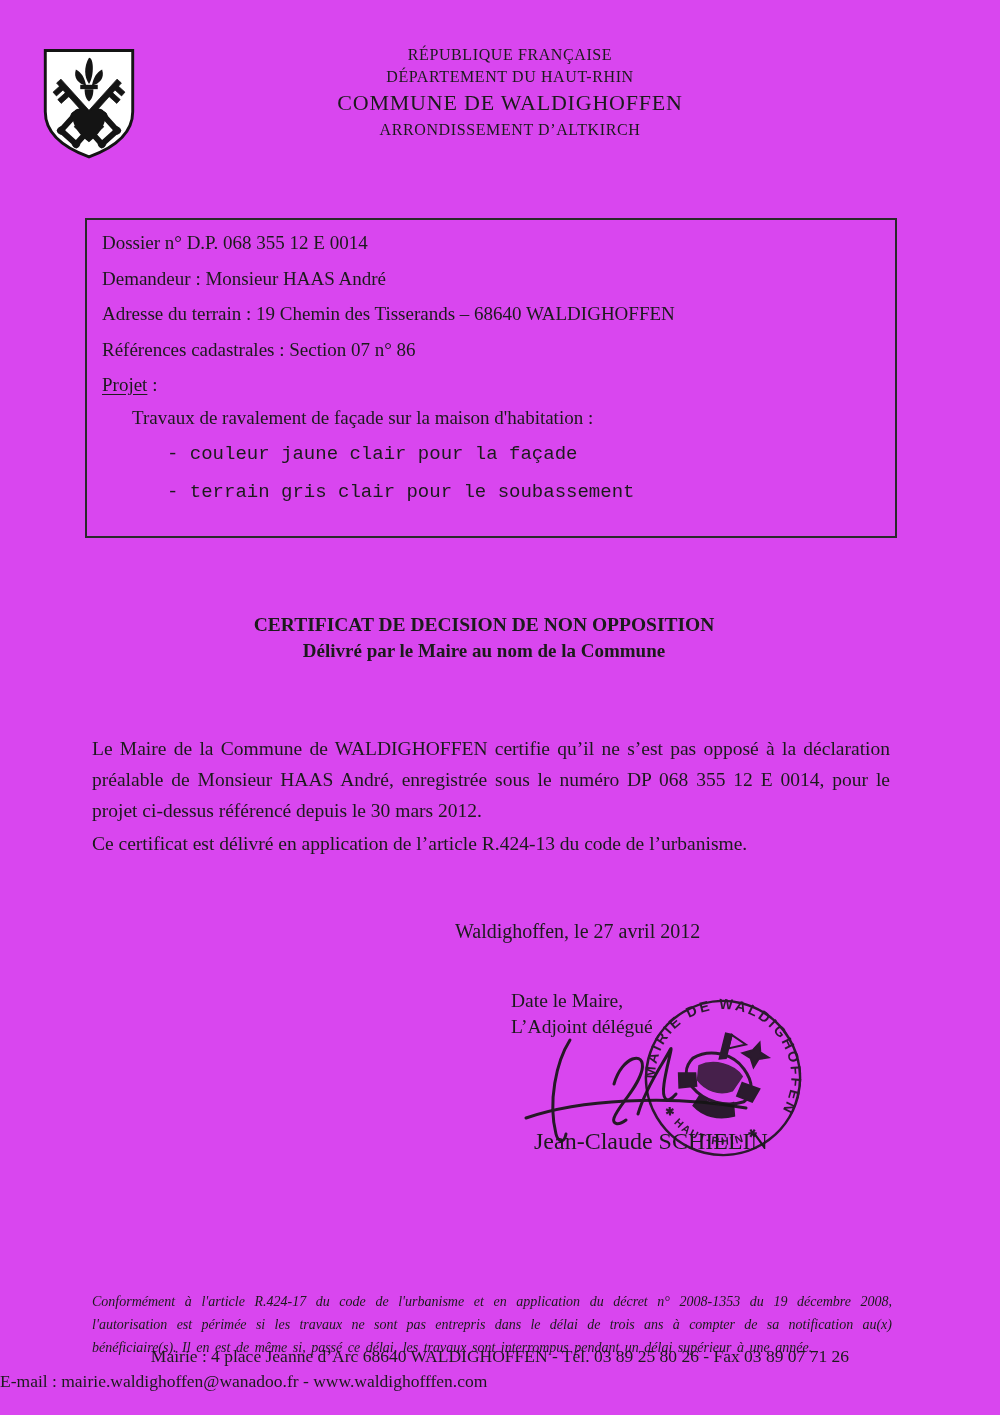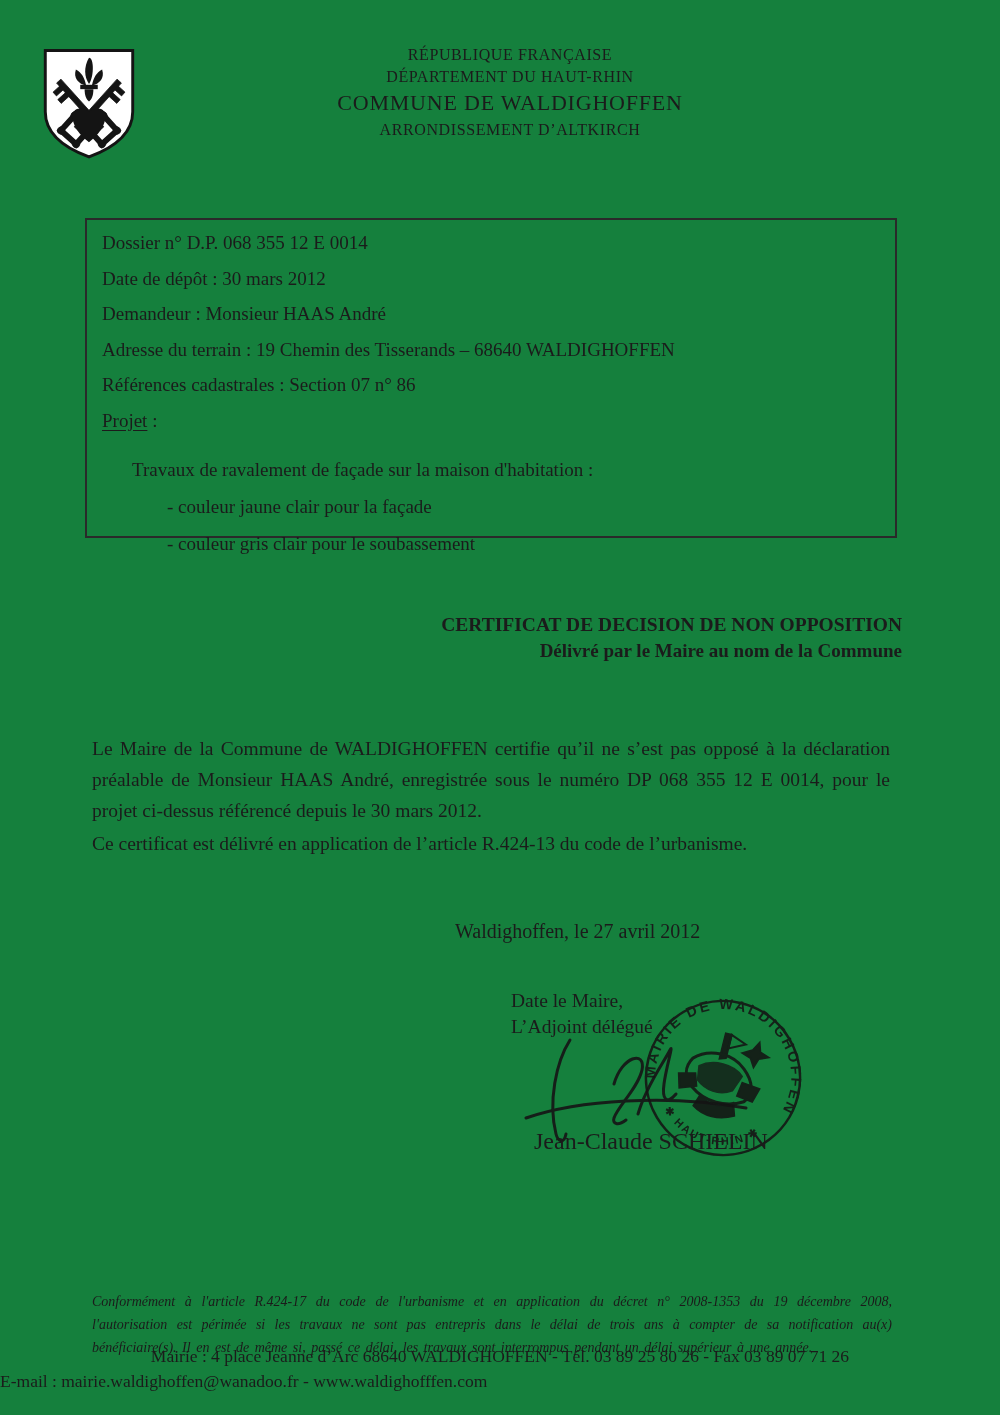--- a/index.html
+++ b/index.html
@@ -1,43 +1,43 @@
 <!DOCTYPE html>
 <html><head>
 <meta charset="utf-8">
 <style>
   html,body{margin:0;padding:0;background:#e8e8e8;}
   .page{
     position:relative;
     width:1000px;height:1415px;
     margin:0 auto;
-    background:#15803d;
+    background:#d946ef;
     font-family:"Liberation Serif", serif;
     color:#1b1b1b;
     overflow:hidden;
   }
   
   .crest{position:absolute;left:38px;top:44px;width:102px;height:118px;}
   .header-text{position:absolute;left:110px;top:44px;width:800px;text-align:center;line-height:1.35;}
   .hdr-sm{font-size:16px;letter-spacing:0.6px;}
   .hdr-lg{font-size:22px;letter-spacing:0.8px;margin:1px 0;text-align:center;}
   
   .dossier-box{
     position:absolute;left:85px;top:218px;width:778px;height:286px;
     border:2px solid #2a2a2a;
     padding:12px 15px 18px 15px;
     font-size:19px;
   }
   .dossier-row{margin-bottom:14.5px;line-height:21px;}
-  .projet-row{margin-bottom:28px;line-height:21px;font-family:Liberation Serif, serif;}
+  .projet-row{margin-bottom:12px;line-height:21px;font-family:Liberation Serif, serif;}
   .projet-label{text-decoration:underline;text-underline-offset:3px;}
   .travaux-row{margin:12px 0 16px 30px;line-height:21px;}
-  .couleur-row{margin:0 0 16.5px 65px;line-height:21px;}
+  .couleur-row{margin:0 0 16.5px 65px;line-height:21px;font-family:Liberation Mono, monospace;}
   
-  .cert-title{position:absolute;left:102px;top:612px;width:800px;text-align:right;font-weight:bold;line-height:26px;font-size:19.5px;}
+  .cert-title{position:absolute;left:84px;top:612px;width:800px;text-align:center;font-weight:bold;line-height:26px;font-size:19.5px;}
   .cert-title .t3{font-size:19px;}
   
   .para1{position:absolute;left:92px;top:733px;width:798px;font-size:19.5px;line-height:31px;text-align:justify;}
   .para2{position:absolute;left:92px;top:828px;width:798px;font-size:19.5px;line-height:31px;}
   .dateline{position:absolute;left:455px;top:920px;font-size:20px;}
   
   .sig-role{position:absolute;left:511px;top:988px;font-size:19.5px;line-height:26px;}
   .sig-name{position:absolute;left:510px;top:1128px;font-size:24px;margin-left:24px;}
   .sig-svg{position:absolute;left:518px;top:1022px;width:235px;height:125px;}
   .stamp-svg{position:absolute;left:634px;top:996px;width:178px;height:164px;}
@@ -94,28 +94,27 @@
 
   <div class="header-text">
     <div class="hdr-sm">RÉPUBLIQUE FRANÇAISE</div>
     <div class="hdr-sm">DÉPARTEMENT DU HAUT-RHIN</div>
     <div class="hdr-lg">COMMUNE DE WALDIGHOFFEN</div>
     <div class="hdr-sm">ARRONDISSEMENT D’ALTKIRCH</div>
   </div>
 
   <div class="dossier-box">
     <div class="dossier-row">Dossier n° D.P. 068 355 12 E 0014</div>
-    <div class="dossier-row">Date de dépôt : 30 mars 2012</div>
     <div class="dossier-row">Demandeur : Monsieur HAAS André</div>
     <div class="dossier-row">Adresse du terrain : 19 Chemin des Tisserands – 68640 WALDIGHOFFEN</div>
     <div class="dossier-row">Références cadastrales : Section 07 n° 86</div>
     <div class="projet-row"><span class="projet-label">Projet</span><span> :</span></div>
     <div class="travaux-row">Travaux de ravalement de façade sur la maison d'habitation :</div>
     <div class="couleur-row">- couleur jaune clair pour la façade</div>
-    <div class="couleur-row">- couleur gris clair pour le soubassement</div>
+    <div class="couleur-row">- terrain gris clair pour le soubassement</div>
   </div>
 
   <div class="cert-title">
     <div>CERTIFICAT DE DECISION DE NON OPPOSITION</div>
     <div class="t3">Délivré par le Maire au nom de la Commune</div>
   </div>
 
   <div class="para1">Le Maire de la Commune de WALDIGHOFFEN certifie qu’il ne s’est pas opposé à la déclaration préalable de Monsieur HAAS André, enregistrée sous le numéro DP 068 355 12 E 0014, pour le projet ci-dessus référencé depuis le 30 mars 2012.</div>
   <div class="para2">Ce certificat est délivré en application de l’article R.424-13 du code de l’urbanisme.</div>
   <div class="dateline">Waldighoffen, le 27 avril 2012</div>

